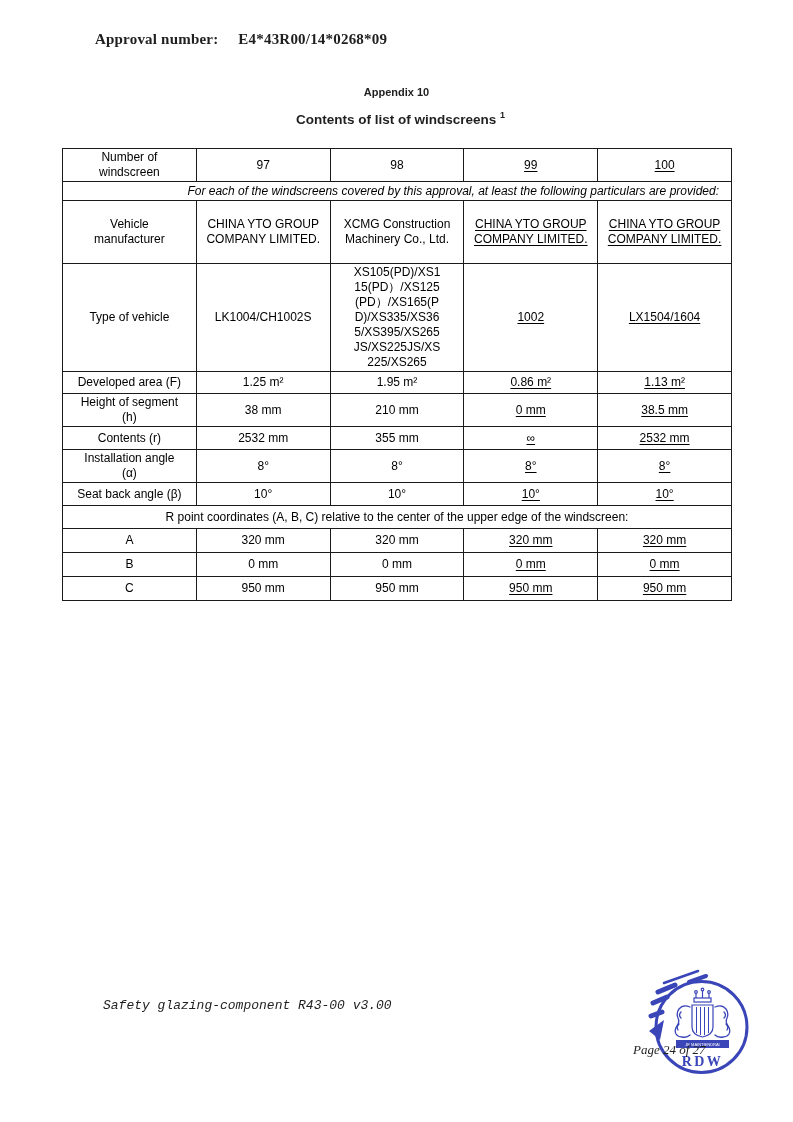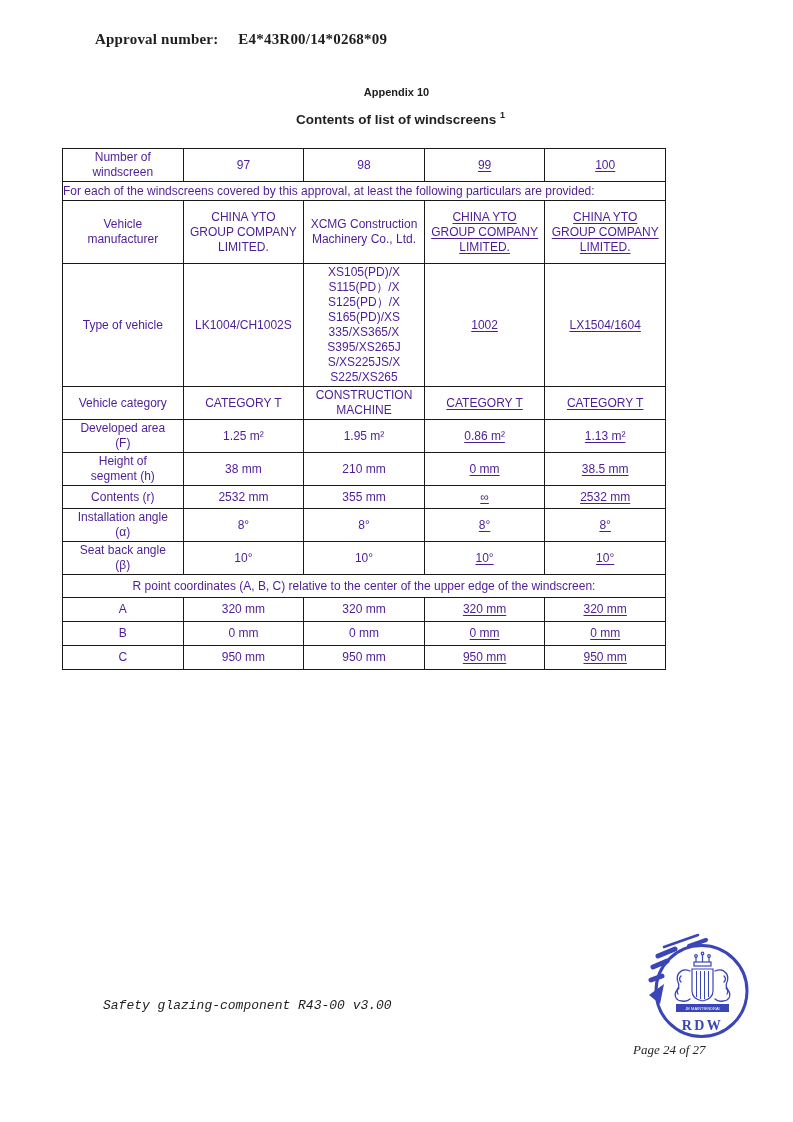--- a/index.html
+++ b/index.html
@@ -19,35 +19,35 @@
     position:absolute;left:0;top:86px;width:100%;text-align:center;
     font-weight:bold;font-size:11px;
   }
   .doc-subtitle{
     position:absolute;left:4px;top:110px;width:100%;text-align:center;
     font-weight:bold;font-size:13.5px;
   }
   .doc-subtitle sup{font-size:9px;}
   
   table.ws{
-    position:absolute;left:62px;top:148px;width:604px;
+    position:absolute;left:62px;top:148px;width:670px;
     border-collapse:collapse;table-layout:fixed;
-    font-size:12px;line-height:1.25;color:#4c1d95;
+    font-size:12px;line-height:1.25;color:#000000;
   }
   table.ws td{
     border:1px solid #1a1a1a;text-align:center;vertical-align:middle;
     padding:1px 4px;overflow:hidden;
   }
   table.ws td.lbl{padding:1px 13px;}
   table.ws td.narrow{padding:1px 6px;}
   table.ws td.breakall{word-break:break-all;padding:1px 23px;}
-  table.ws tr.note td{text-align:left;padding:1px 0;}
+  table.ws tr.note td{text-align:right;padding:1px 12px;font-style:italic;}
   table.ws td.u{text-decoration:underline;text-underline-offset:2px;}
   
-  .stamp{position:absolute;left:648px;top:932px;width:110px;height:115px;}
+  .stamp{position:absolute;left:648px;top:968px;width:110px;height:115px;}
   .stamp svg{--stamp-color:#3a45b8;}
   
   .footer-left{
     position:absolute;left:103px;top:998px;
     font-family:Liberation Mono, monospace;font-style:italic;font-size:13px;
   }
   .footer-right{
     position:absolute;left:633px;top:1042px;
     font-family:"Liberation Serif",serif;font-style:italic;font-size:13px;
   }
@@ -98,27 +98,20 @@
     </tr>
 
     <tr style="height:98px">
       <td class="lbl">Type of vehicle</td>
       <td>LK1004/CH1002S</td>
       <td class="breakall">XS105(PD)/XS115(PD）/XS125(PD）/XS165(PD)/XS335/XS365/XS395/XS265JS/XS225JS/XS225/XS265</td>
       <td class="u">1002</td>
       <td class="u">LX1504/1604</td>
     </tr>
 
-    <tr style="height:31px">
-      <td class="lbl">Vehicle category</td>
-      <td>CATEGORY T</td>
-      <td>CONSTRUCTION MACHINE</td>
-      <td class="u">CATEGORY T</td>
-      <td class="u">CATEGORY T</td>
-    </tr>
 
     <tr style="height:22px">
       <td class="lbl">Developed area (F)</td>
       <td>1.25 m²</td>
       <td>1.95 m²</td>
       <td class="u">0.86 m²</td>
       <td class="u">1.13 m²</td>
     </tr>
 
     <tr style="height:32px">

